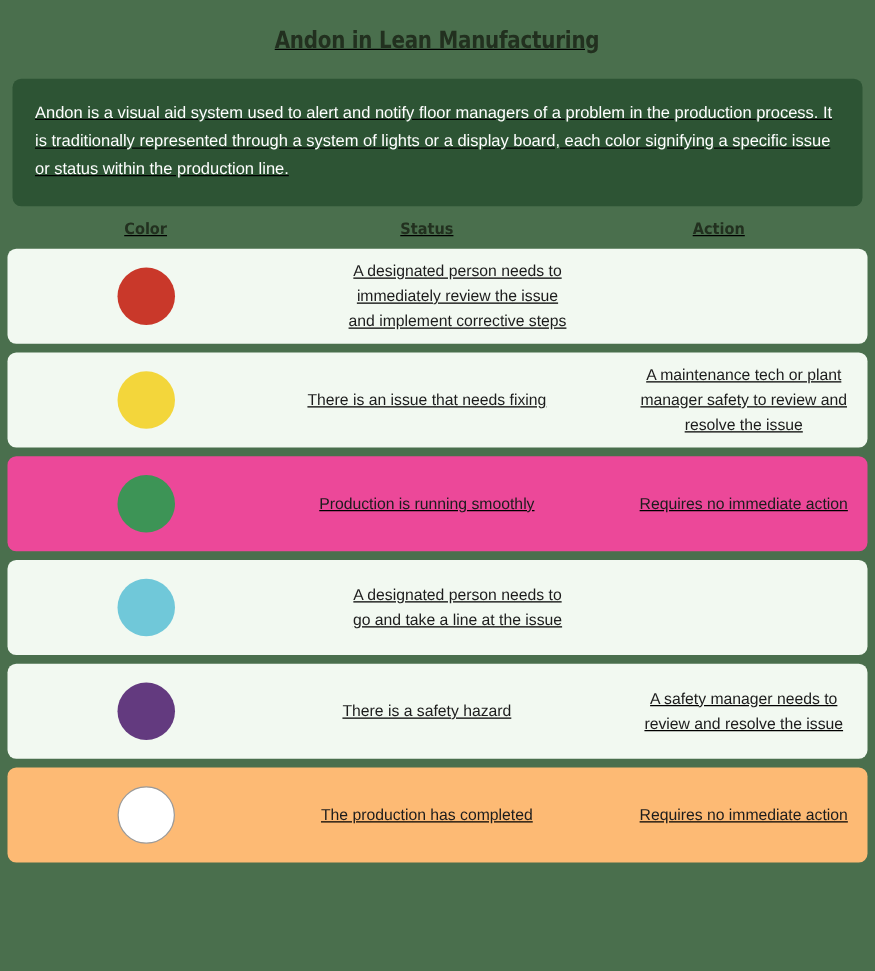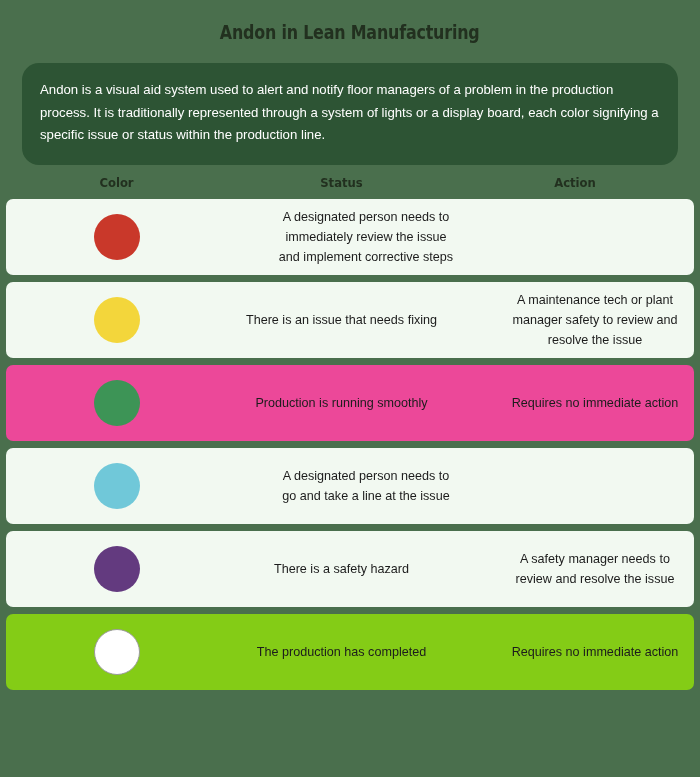--- a/index.html
+++ b/index.html
@@ -14,20 +14,21 @@
     font-family: "Liberation Sans", sans-serif;
     overflow: hidden;
   }
   .page {
     width: 700px;
     height: 696px;
     position: relative;
     box-sizing: border-box;
     display: flex;
     flex-direction: column;
+    text-decoration: underline;
   }
 
   
   .title-bar {
     height: 63px;
     display: flex;
     align-items: center;
     justify-content: center;
     flex: 0 0 auto;
   }
@@ -37,23 +38,23 @@
     color: #22301f;
     letter-spacing: -0.2px;
     text-align: center;
     font-family: "DejaVu Sans", sans-serif;
     font-stretch: condensed;
     transform: scaleX(0.93);
   }
 
   
   .desc-box {
-    margin: 0 22px;
+    margin: 0 10px;
     background: #2d5434;
-    border-radius: 17px;
+    border-radius: 7px;
     padding: 16px 18px 18px 18px;
     flex: 0 0 auto;
     box-sizing: border-box;
     min-height: 98px;
   }
   .desc-text {
     color: #ffffff;
     font-size: 13.2px;
     line-height: 1.72;
     font-family: "Liberation Sans", sans-serif;
@@ -199,21 +200,21 @@
         <span class="dot" style="background: rgb(99, 58, 127);"></span>
       </div>
       <div class="cell cell-status">
         <span class="cell-text">There is a safety hazard</span>
       </div>
       <div class="cell cell-action">
         <span class="cell-text">A safety manager needs to review and resolve the issue</span>
       </div>
     </div>
 
-    <div class="row-card" style="background: #84cc16;">
+    <div class="row-card" style="background: #fdba74;">
       <div class="cell cell-color">
         <span class="dot outlined" style="background: rgb(255, 255, 255);"></span>
       </div>
       <div class="cell cell-status">
         <span class="cell-text">The production has completed</span>
       </div>
       <div class="cell cell-action">
         <span class="cell-text">Requires no immediate action</span>
       </div>
     </div>

